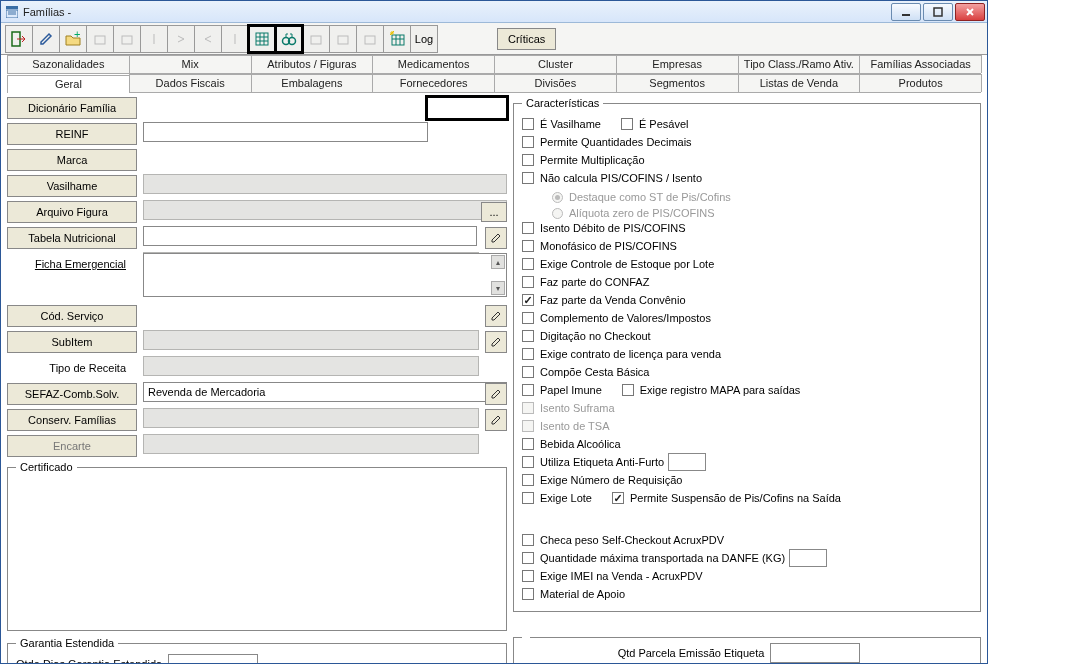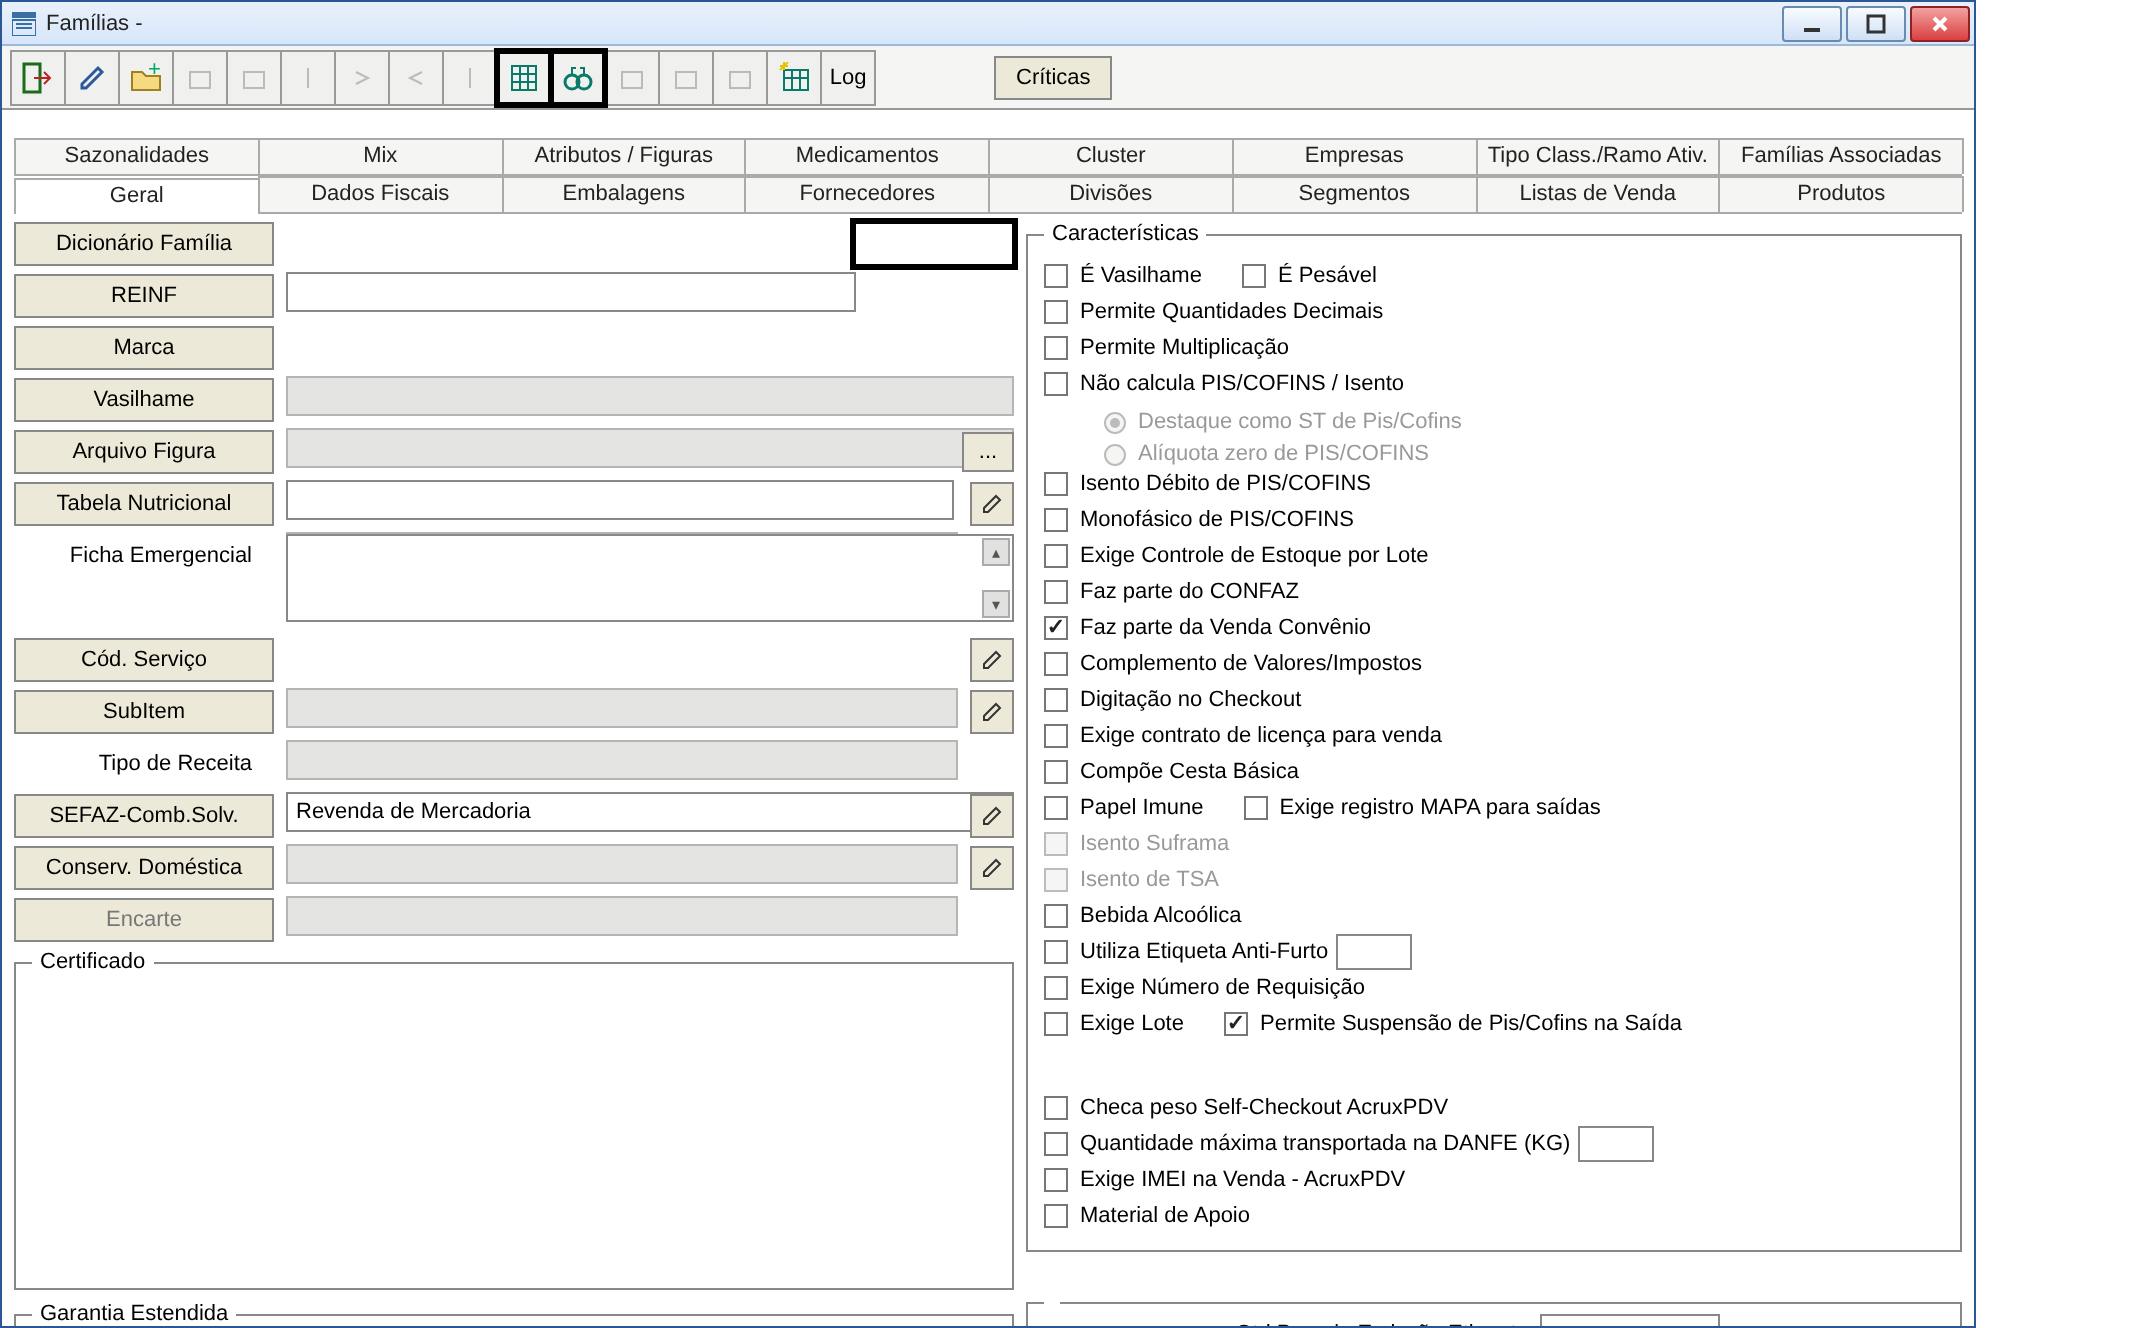--- a/index.html
+++ b/index.html
@@ -11,21 +11,21 @@
   .win-controls { position:absolute; right:2px; top:2px; display:flex; gap:2px; }
   .win-btn { width:30px; height:18px; border:1px solid #6a8bb0; background:linear-gradient(#f8fbff,#cfe0f5); display:flex; align-items:center; justify-content:center; border-radius:2px; }
   .win-btn.close { background:linear-gradient(#f3a1a1,#d94040); border-color:#8e2222; color:#fff; }
   .toolbar { height:32px; border-bottom:1px solid #999; display:flex; align-items:center; padding:2px 4px; gap:0; background:#f5f5f3; }
   .tb-btn { width:28px; height:28px; border:1px solid #999; background:#f0f0ee; display:flex; align-items:center; justify-content:center; margin-right:-1px; position:relative; }
   .tb-btn.disabled { color:#aaa; }
   .tb-btn.hl { outline:3px solid #000; outline-offset:-2px; z-index:2; }
   .tb-log { padding:0 8px; }
   .tb-gap { width:60px; }
   .criticas { height:22px; padding:0 10px; border:1px solid #888; background:#ece9d8; }
-  .tabs-outer { margin:14px 6px 0 6px; }
+  .tabs-outer { margin:0 6px 0 6px; }
   .tab-row { display:flex; border-bottom:1px solid #aaa; }
   .tab { flex:1; height:18px; border:1px solid #aaa; border-bottom:none; background:#f5f5f3; text-align:center; line-height:17px; margin-right:-1px; color:#222; }
   .tab.active { background:#fff; font-weight:normal; position:relative; top:1px; }
   .content { display:flex; padding:4px 6px 0 6px; gap:6px; }
   .left-col { width:500px; }
   .right-col { flex:1; }
   fieldset { border:1px solid #888; padding:6px 24px 8px 8px; margin:0 0 6px 0; }
   legend { padding:0 4px; background:#fff; }
   .form-row { display:flex; align-items:center; margin-bottom:4px; height:22px; }
   .lbl-btn { width:130px; height:22px; border:1px solid #888; background:#ece9d8; text-align:center; line-height:20px; margin-right:6px; }
@@ -230,21 +230,21 @@
       <div class="form-row">
         <div class="lbl-btn">Tabela Nutricional</div>
         <div class="inp ro"></div>
         <div class="edit-btn">
             <svg width="14" height="14">
               <path d="M3 11 L5 11 L11 5 L9 3 L3 9 Z" fill="none" stroke="#333"></path>
             </svg>
           </div>
       </div>
       <div class="form-row" style="height:48px; align-items:flex-start;">
-        <div class="lbl-btn flat" style="height:auto;">Ficha Emergencial</div>
+        <div class="lbl-btn flat" style="height:auto;text-decoration:underline;">Ficha Emergencial</div>
         <div class="textarea">
           <div class="scroll-sim">
             <div class="scroll-arrow">▴</div>
             <div class="scroll-arrow">▾</div>
           </div>
         </div>
       </div>
       <div class="form-row">
         <div class="lbl-btn">Cód. Serviço</div>
         <div class="inp ro"></div>
@@ -272,21 +272,21 @@
       <div class="form-row">
         <div class="lbl-btn">SEFAZ-Comb.Solv.</div>
         <div class="inp ro"></div>
         <div class="edit-btn">
             <svg width="14" height="14">
               <path d="M3 11 L5 11 L11 5 L9 3 L3 9 Z" fill="none" stroke="#333"></path>
             </svg>
           </div>
       </div>
       <div class="form-row">
-        <div class="lbl-btn">Conserv. Doméstica</div>
+        <div class="lbl-btn">Conserv. Famílias</div>
         <div class="inp ro"></div>
         <div class="edit-btn">
             <svg width="14" height="14">
               <path d="M3 11 L5 11 L11 5 L9 3 L3 9 Z" fill="none" stroke="#333"></path>
             </svg>
           </div>
       </div>
       <div class="form-row">
         <div class="lbl-btn" style="color:#777;">Encarte</div>
       </div>

